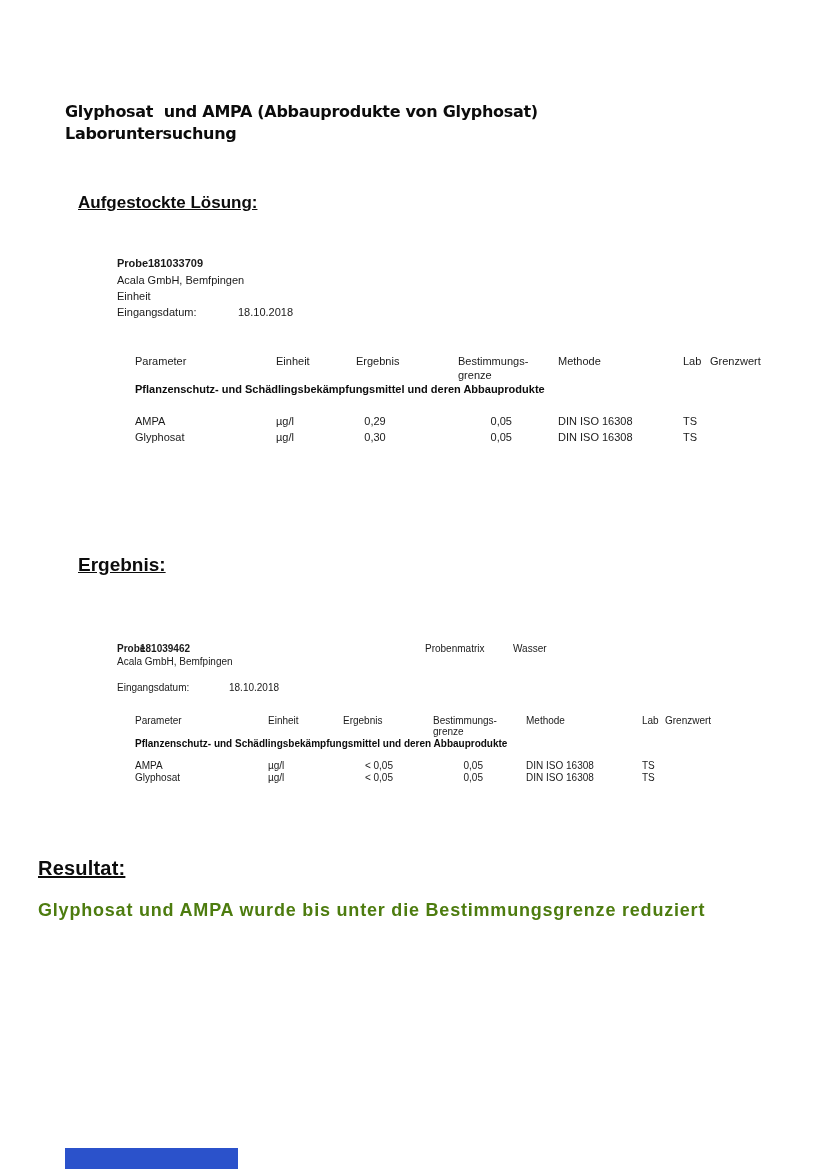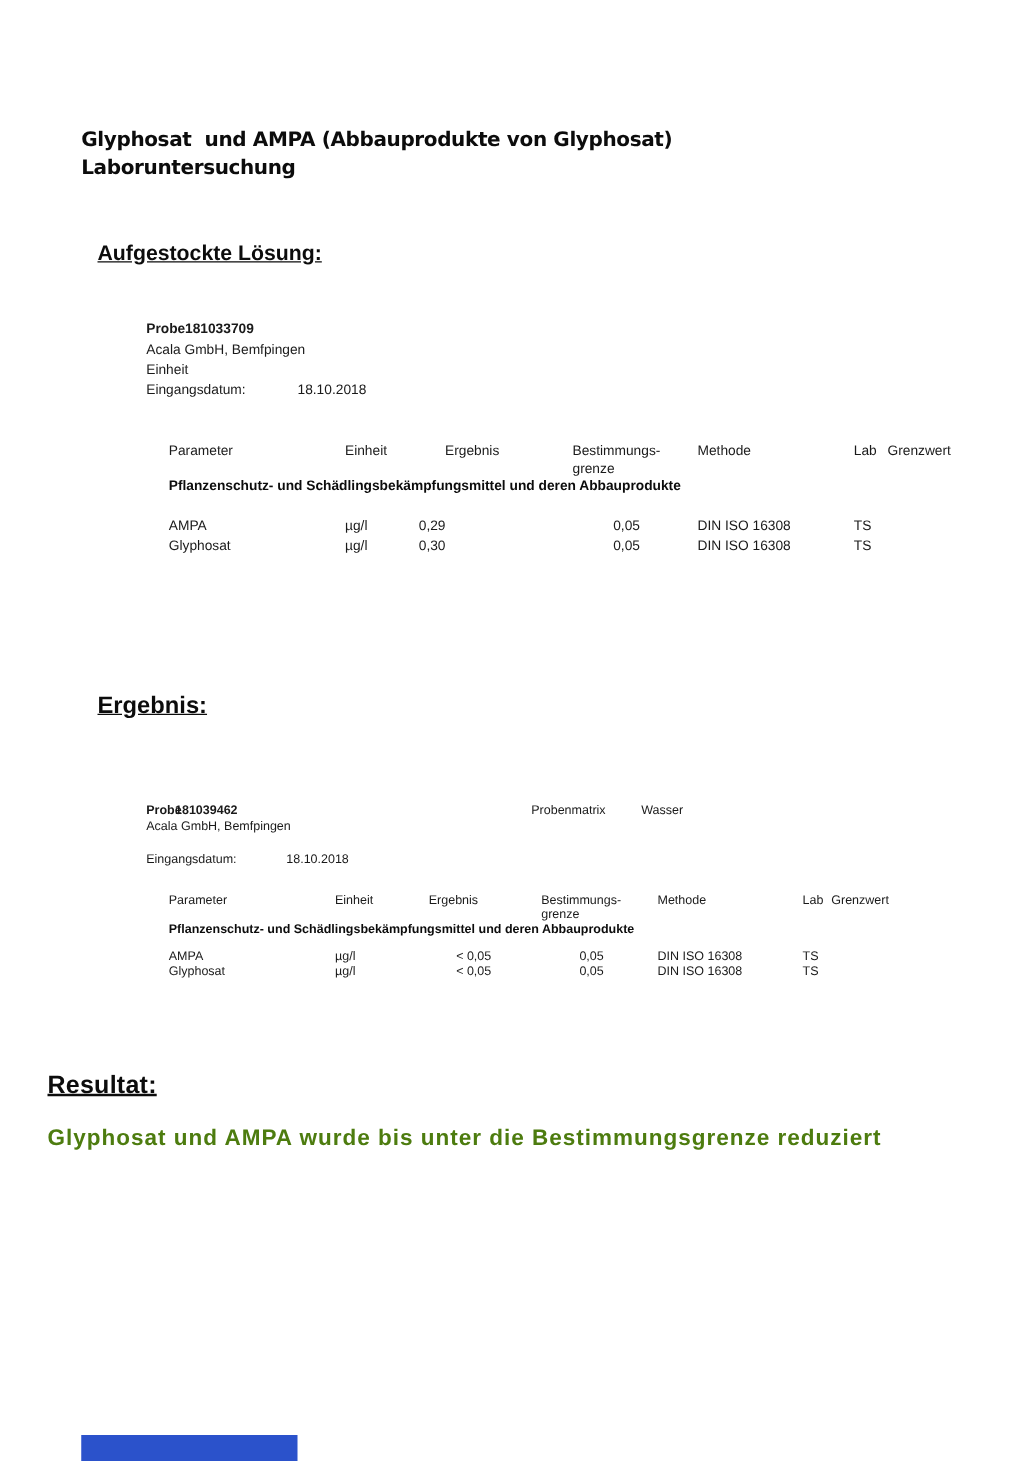--- a/index.html
+++ b/index.html
@@ -33,21 +33,21 @@
   .sample2{left:97px;top:643px;width:660px;height:60px;font-size:10px;}
   .bold{font-weight:bold;}
 
   
   .atable{position:absolute;}
   .atable span{position:absolute;white-space:nowrap;padding-left:38px;}
   .t1{left:97px;top:355px;width:660px;height:100px;font-size:11px;}
   .t2{left:97px;top:715px;width:660px;height:80px;font-size:10px;}
 
   .t1 .c0{left:0;}   .t1 .c1{left:141px;}
-  .t1 .c2h{left:221px;} .t1 .c2{left:200px;width:80px;text-align:left;}
+  .t1 .c2h{left:221px;} .t1 .c2{left:200px;width:80px;text-align:center;}
   .t1 .c3h{left:323px;} .t1 .c3{left:297px;width:80px;text-align:right;}
   .t1 .c4{left:423px;}  .t1 .c5{left:548px;} .t1 .c6{left:575px;}
   .t1 .hrow{top:0;}  .t1 .hrow2{top:14px;} .t1 .grow{top:28px;}
   .t1 .r0{top:60px;} .t1 .r1{top:76px;}
 
   .t2 .c0{left:0;}   .t2 .c1{left:133px;}
   .t2 .c2h{left:208px;} .t2 .c2{left:178px;width:80px;text-align:right;}
   .t2 .c3h{left:298px;} .t2 .c3{left:268px;width:80px;text-align:right;}
   .t2 .c4{left:391px;}  .t2 .c5{left:507px;} .t2 .c6{left:530px;}
   .t2 .hrow{top:0;}  .t2 .hrow2{top:11px;} .t2 .grow{top:23px;}

